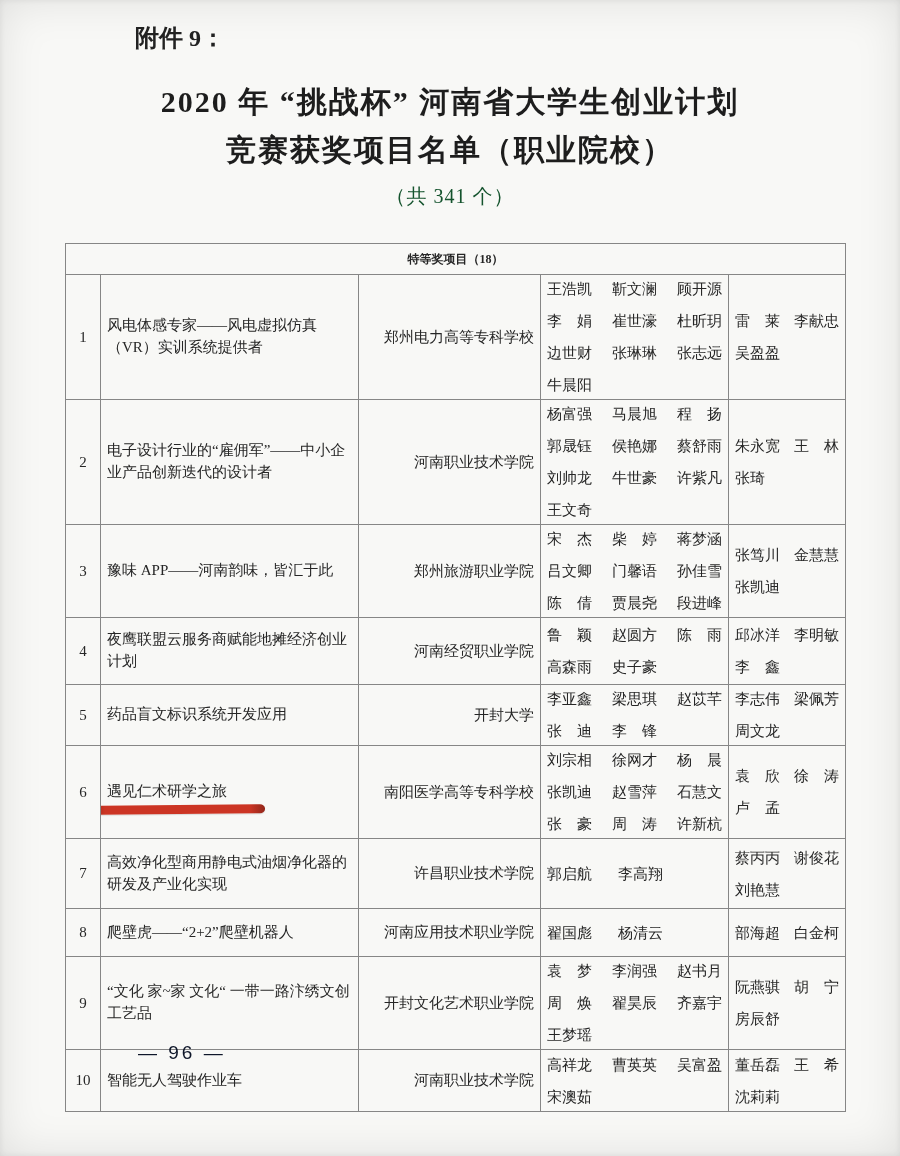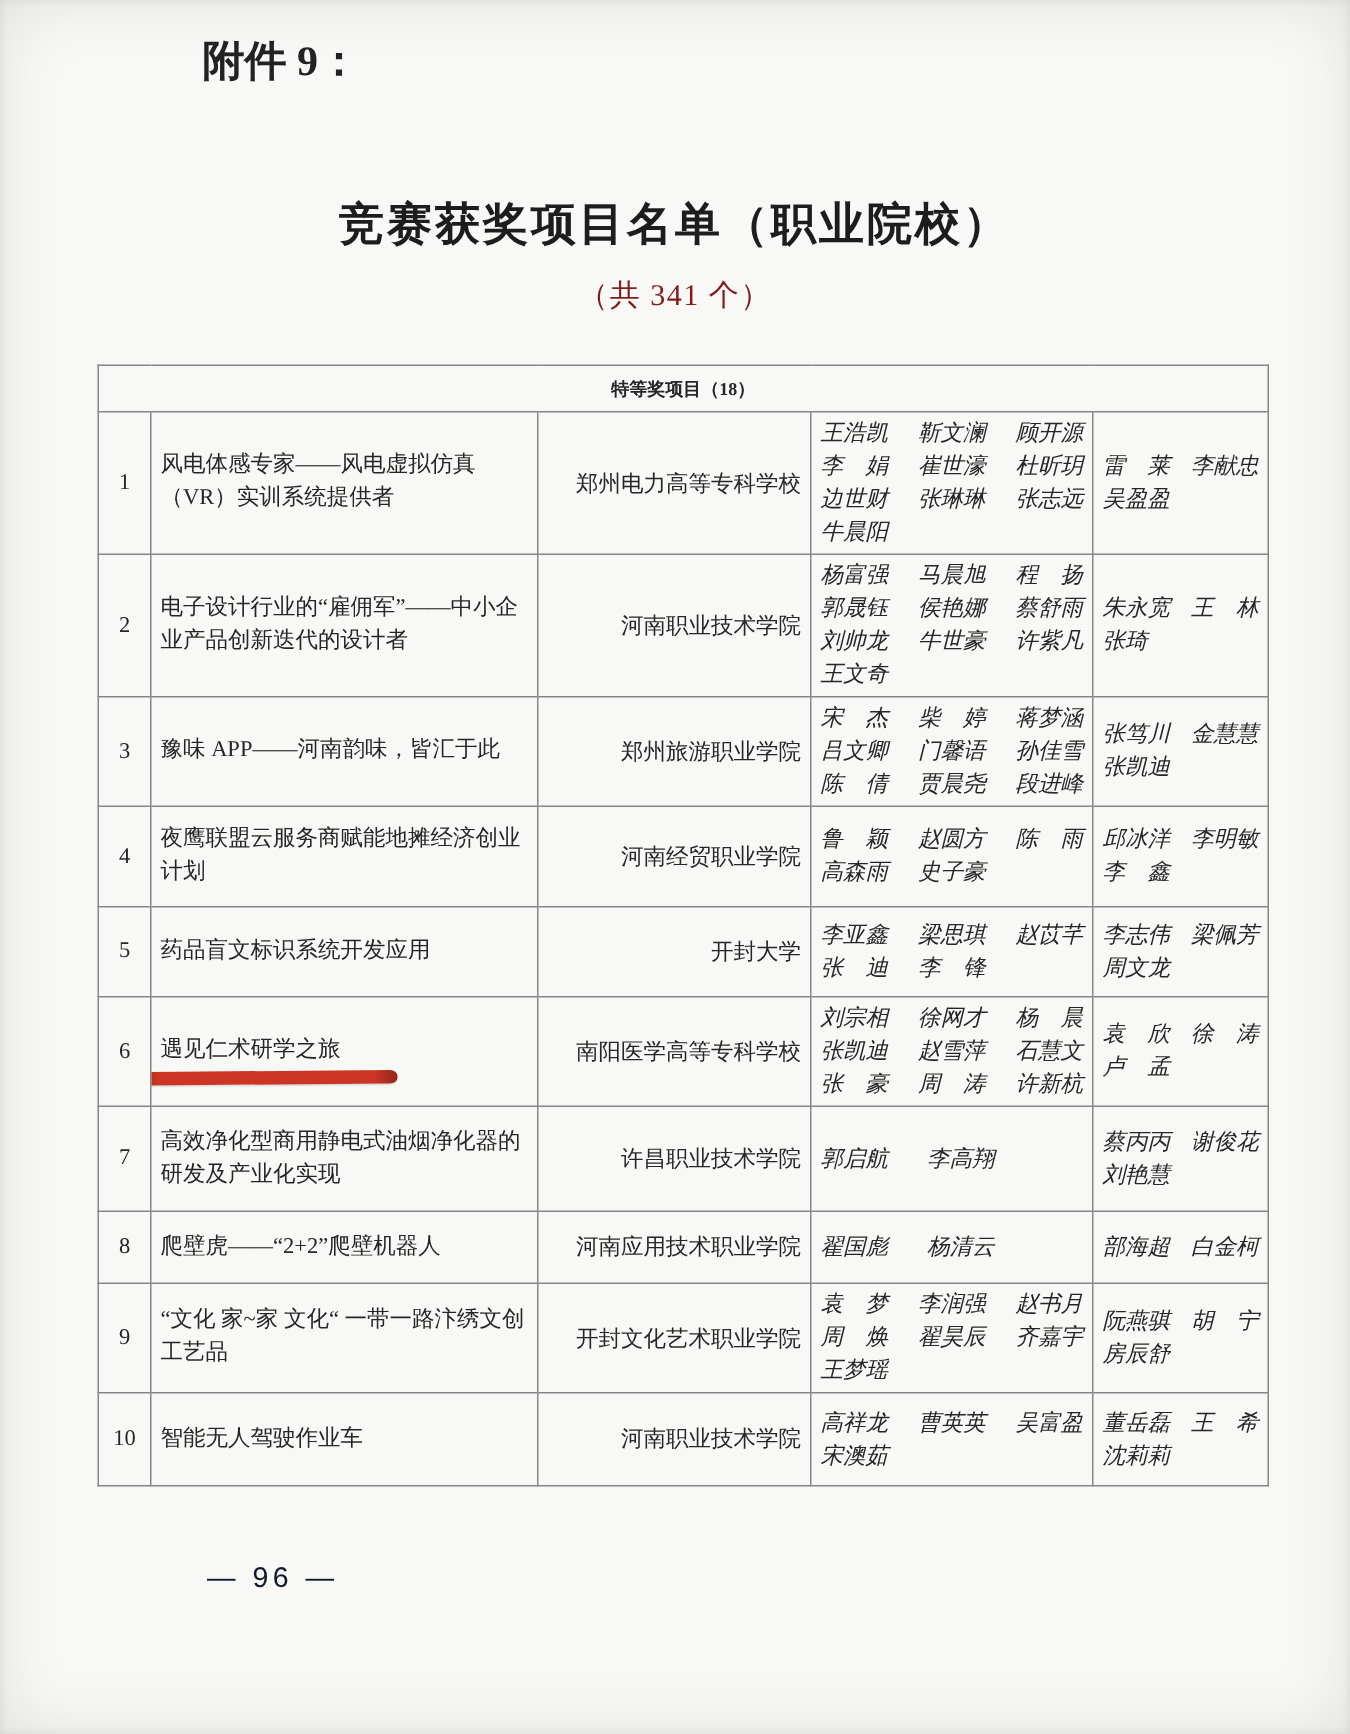--- a/index.html
+++ b/index.html
@@ -8,50 +8,50 @@
     width:900px;height:1156px;
     margin:0 auto;
     background:#f8f8f6;
     box-shadow:inset 0 0 45px rgba(0,0,0,.10), inset 0 0 6px rgba(0,0,0,.08);
     font-family:"Liberation Serif","DejaVu Serif",serif;
     color:#2b2b2b;
     overflow:hidden;
   }
   .attachment{
     position:absolute;left:135px;top:22px;
-    font-size:28px;font-weight:bold;color:#222;
+    font-size:24px;font-weight:bold;color:#222;
   }
   .title{
     position:absolute;left:0;top:78px;width:100%;
     margin:0;text-align:center;
     font-size:30px;font-weight:bold;line-height:1.6;
     letter-spacing:2px;color:#1d1d1d;
   }
   .subtitle{
     position:absolute;left:0;top:183px;width:100%;
-    text-align:center;font-size:20px;color:#7f1d1d;letter-spacing:1px;
+    text-align:center;font-size:20px;color:#14532d;letter-spacing:1px;
   }
   table.awards{
     position:absolute;left:65px;top:243px;width:780px;
     border-collapse:collapse;table-layout:fixed;
     font-size:15px;color:#262626;
   }
   .awards th,.awards td{
     border:1px solid #868686;
     padding:3px 6px;
     vertical-align:middle;
     overflow:hidden;
   }
   .awards th.section{height:26px;font-size:12px;font-weight:bold;text-align:center;padding:2px;}
   .awards tr.cols th{height:30px;font-size:16px;font-weight:bold;text-align:center;padding:2px;}
   .c-no{text-align:center;padding:2px 1px;}
   .c-proj{text-align:left;line-height:1.45;}
   .c-school{text-align:right;margin-left:13px;}
   .c-mem,.c-adv{padding:4px 6px;}
-  .name-grid{display:grid;justify-content:space-between;row-gap:0;line-height:22px;font-style:italic;}
+  .name-grid{display:grid;justify-content:space-between;row-gap:10px;line-height:22px;}
   .c-mem .name-grid{grid-template-columns:repeat(3,max-content);}
   .c-adv .name-grid{grid-template-columns:repeat(2,max-content);}
   .name-grid.few{justify-content:start;column-gap:26px;}
   .name-grid span{white-space:nowrap;}
   tbody tr:nth-child(1){height:93px}
   tbody tr:nth-child(2){height:95px}
   tbody tr:nth-child(3){height:73px}
   tbody tr:nth-child(4){height:67px}
   tbody tr:nth-child(5){height:60px}
   tbody tr:nth-child(6){height:70px}
@@ -73,21 +73,21 @@
     font-family:"Liberation Sans","DejaVu Sans",sans-serif;
   }
 </style>
 </head>
 <body>
 
 <div class="page">
 
   <div class="attachment">附件 9：</div>
 
-  <h1 class="title"><br><span>竞赛获奖项目名单（职业院校）</span></h1>
+  <h1 class="title"><span>2020 年 “挑战杯” 河南省大学生创业计划</span><br><span>竞赛获奖项目名单（职业院校）</span></h1>
 
   <div class="subtitle">（共 341 个）</div>
 
   <table class="awards">
     <colgroup>
       <col style="width:35px">
         <col style="width:258px">
         <col style="width:182px">
         <col style="width:188px">
         <col style="width:117px">

